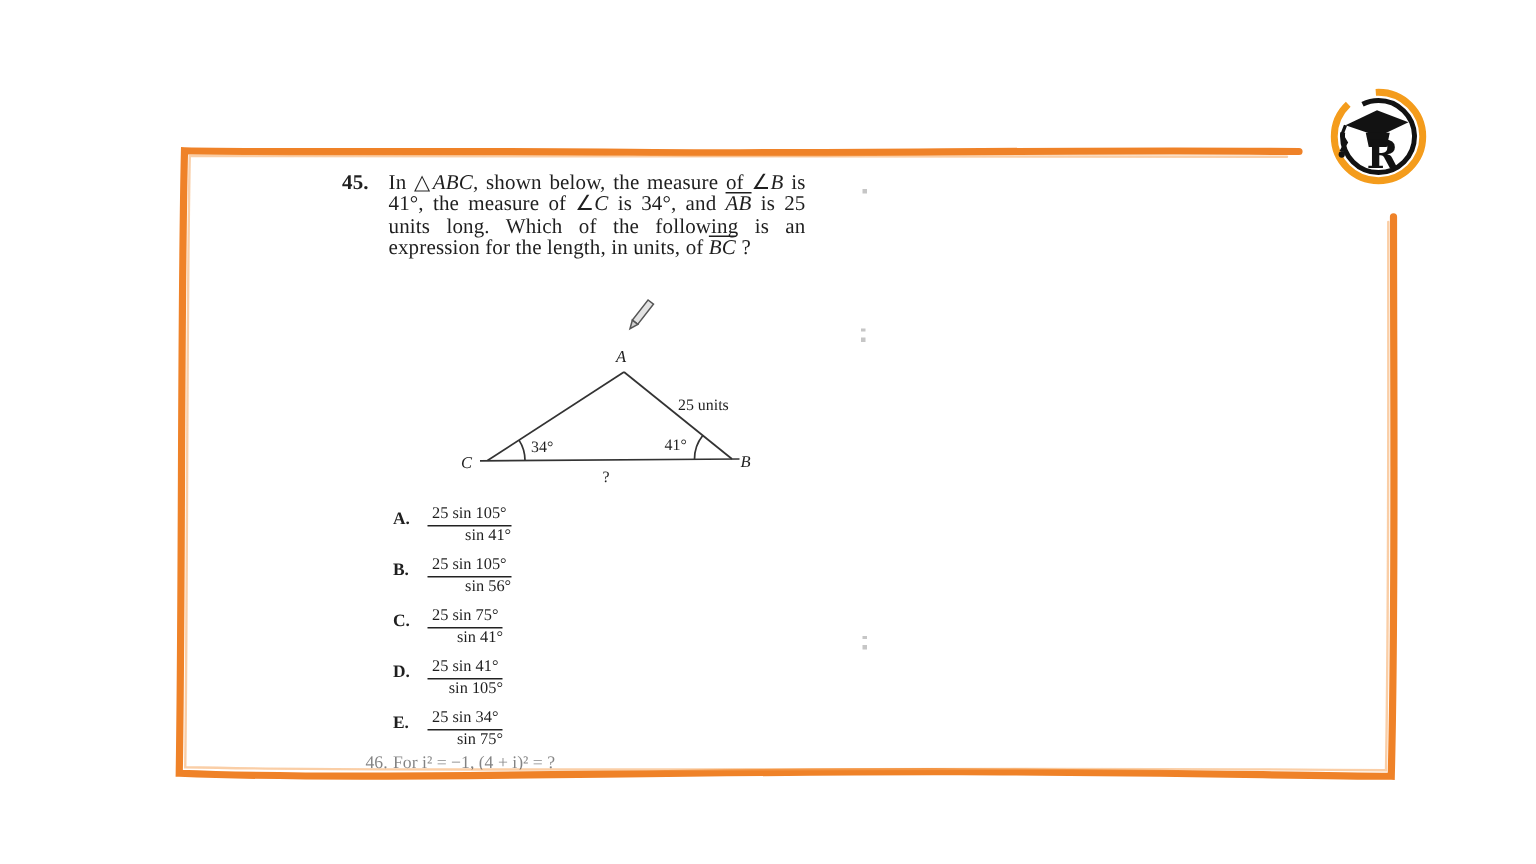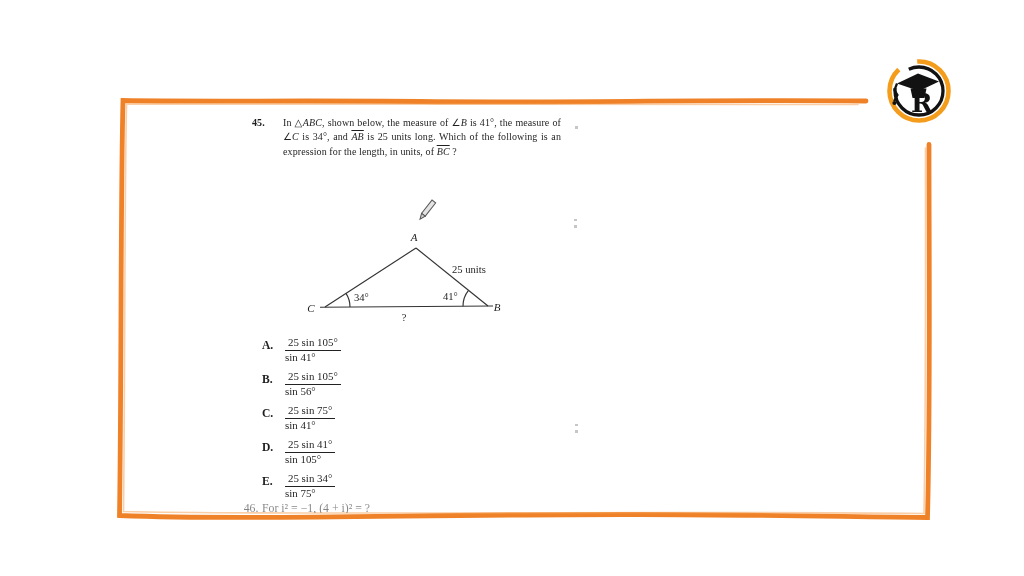--- a/index.html
+++ b/index.html
@@ -1,33 +1,33 @@
 <!DOCTYPE html>
 <html><head>
 <meta charset="utf-8">
 <style>
   html,body{margin:0;padding:0;background:#ffffff;}
   .canvas{position:relative;width:1024px;height:576px;background:#ffffff;overflow:hidden;
           font-family:"Liberation Serif", serif;color:#1e1e1e;}
   .abs{position:absolute;}
   
   .scan{color:#1f1f1f;}
-  .q-row{position:absolute;left:252px;top:116px;width:309px;display:flex;
-         font-size:10px;line-height:14.3px;letter-spacing:0.1px;}
+  .q-row{position:absolute;left:228px;top:116px;width:309px;display:flex;
+         font-size:14px;line-height:14.3px;letter-spacing:0.1px;}
   .q-num{width:21px;font-weight:bold;flex:none;}
   .q-text{flex:1;text-align:justify;margin-left:10px;}
   .it{font-style:italic;}
   .ol{font-style:italic;text-decoration:overline;}
   .note{position:absolute;left:262px;top:181px;width:288px;font-size:11.4px;
         line-height:12.3px;text-align:justify;letter-spacing:0.1px;}
   
   .options{position:absolute;left:262px;top:336px;}
   .opt{display:flex;align-items:flex-start;margin-bottom:8px;height:26px;}
   .opt-letter{width:23px;font-weight:bold;font-size:11.6px;line-height:14px;padding-top:3px;flex:none;}
-  .frac{display:inline-block;text-align:left;font-size:10.9px;}
+  .frac{display:inline-block;text-align:right;font-size:10.9px;}
   .frac .num{display:block;line-height:13px;padding:0 3px 0.5px 3px;border-bottom:1px solid #222;}
   .frac .den{display:block;line-height:12px;padding-top:0.5px;}
   
   .next-q{position:absolute;left:240px;top:499px;width:275px;height:14px;overflow:hidden;
           opacity:0.55;filter:blur(0.4px);}
   .next-q-inner{display:flex;font-size:11.8px;line-height:13px;margin-top:3px;}
   .next-q-num{font-weight:normal;width:22px;flex:none;text-align:center;}
   
   .frag{position:absolute;background:#8d8d8d;opacity:0.5;}
   

